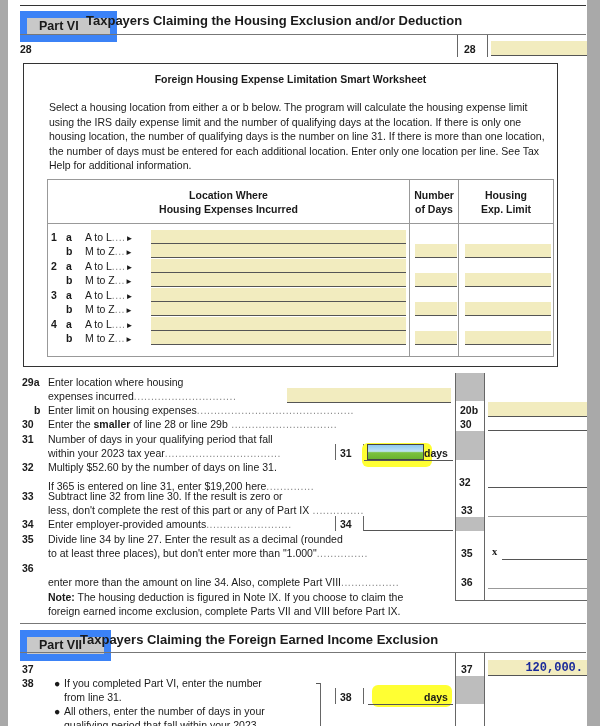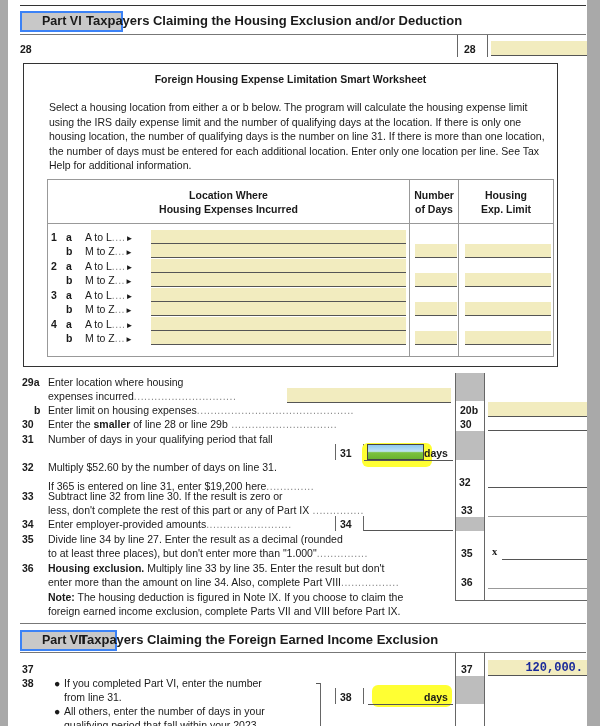--- a/index.html
+++ b/index.html
@@ -1,19 +1,19 @@
 <!DOCTYPE html>
 <html><head>
 <meta charset="utf-8">
 <style>
   html, body { margin:0; padding:0; }
   body { width:600px; height:726px; overflow:hidden; background:#a9a9a9; font-family:"Liberation Sans", sans-serif; color:#1a1a1a; position:relative; }
   .page { position:absolute; left:8px; top:0; width:579px; height:726px; background:#fff; }
   .hr { position:absolute; height:1px; background:#555; }
-  .part-badge { position:absolute; background:#c8c8c8; border:2px solid #3b82f6; font-size:12.5px; font-weight:bold; padding:0 20px; height:17px; line-height:17px; }
+  .part-badge { position:absolute; background:#c8c8c8; border:7px solid #3b82f6; font-size:12.5px; font-weight:bold; padding:0 12px; height:17px; line-height:17px; }
   .part-title { position:absolute; font-size:13px; font-weight:bold; }
   .t { position:absolute; font-size:10.5px; white-space:nowrap; line-height:13px; }
   .num { position:absolute; font-size:10.5px; font-weight:bold; line-height:13px; }
   .dots { color:#888; letter-spacing:0.5px; }
   .yel { position:absolute; background:#f2ecbf; border-bottom:1px solid #555; }
   .line { position:absolute; height:1px; background:#555; }
   .gray { position:absolute; background:#bdbdbd; }
   .vline { position:absolute; width:1px; background:#666; }
   .ws-box { position:absolute; left:15px; top:63px; width:533px; height:302px; border:1px solid #333; }
   .ws-title { position:absolute; left:0; width:100%; top:9px; text-align:center; font-size:10.5px; font-weight:bold; }
@@ -124,20 +124,21 @@
   <div class="num" style="left:452px;top:404px;">20b</div>
   <div class="yel" style="left:480px;top:402px;width:99px;height:14px;"></div>
 
   <div class="num" style="left:14px;top:418px;">30</div>
   <div class="t" style="left:40px;top:418px;"><span>Enter the </span><b>smaller</b><span> of line 28 or line 29b</span><span class="dots"> ...............................</span></div>
   <div class="num" style="left:452px;top:418px;">30</div>
   <div class="line" style="left:480px;top:430px;width:99px;"></div>
 
   <div class="num" style="left:14px;top:433px;">31</div>
   <div class="t" style="left:40px;top:433px;">Number of days in your qualifying period that fall</div>
+  <div class="t" style="left:40px;top:447px;"><span>within your 2023 tax year</span><span class="dots">..................................</span></div>
   <div class="vline" style="left:327px;top:444px;height:16px;"></div>
   <div class="num" style="left:332px;top:447px;">31</div>
   <div class="vline" style="left:355px;top:444px;height:16px;"></div>
   <div class="hl" style="left:354px;top:443px;width:70px;height:24px;"></div>
   <div class="sky" style="left:359px;top:444px;width:55px;height:14px;"></div>
   <div class="t" style="left:416px;top:447px;font-weight:bold;">days</div>
   <div class="line" style="left:356px;top:460px;width:89px;"></div>
 
   <div class="num" style="left:14px;top:461px;">32</div>
   <div class="t" style="left:40px;top:461px;text-align:right;">Multiply $52.60 by the number of days on line 31.</div>
@@ -159,21 +160,20 @@
   <div class="line" style="left:356px;top:530px;width:89px;"></div>
 
   <div class="num" style="left:14px;top:533px;">35</div>
   <div class="t" style="left:40px;top:533px;">Divide line 34 by line 27. Enter the result as a decimal (rounded</div>
   <div class="t" style="left:40px;top:547px;"><span>to at least three places), but don't enter more than "1.000"</span><span class="dots">...............</span></div>
   <div class="num" style="left:453px;top:547px;">35</div>
   <div class="t" style="left:484px;top:545px;font-family:'Liberation Serif',serif;font-weight:bold;">x</div>
   <div class="line" style="left:494px;top:559px;width:85px;"></div>
 
   <div class="num" style="left:14px;top:562px;">36</div>
-  <div class="t" style="left:40px;top:562px;"><b>Housing exclusion.</b><span> Multiply line 33 by line 35. Enter the result but don't</span></div>
   <div class="t" style="left:40px;top:576px;"><span>enter more than the amount on line 34. Also, complete Part VIII</span><span class="dots">.................</span></div>
   <div class="num" style="left:453px;top:576px;">36</div>
   <div class="line" style="left:480px;top:588px;width:99px;background:#999;"></div>
 
   <div class="t" style="left:40px;top:591px;"><b>Note:</b><span> The housing deduction is figured in Note IX. If you choose to claim the</span></div>
   <div class="t" style="left:40px;top:605px;">foreign earned income exclusion, complete Parts VII and VIII before Part IX.</div>
 
   <div class="hr" style="left:12px;top:623px;width:566px;background:#777;"></div>
 
   <div class="part-badge" style="left:12px;top:630px;width:53px;">Part VII</div>

